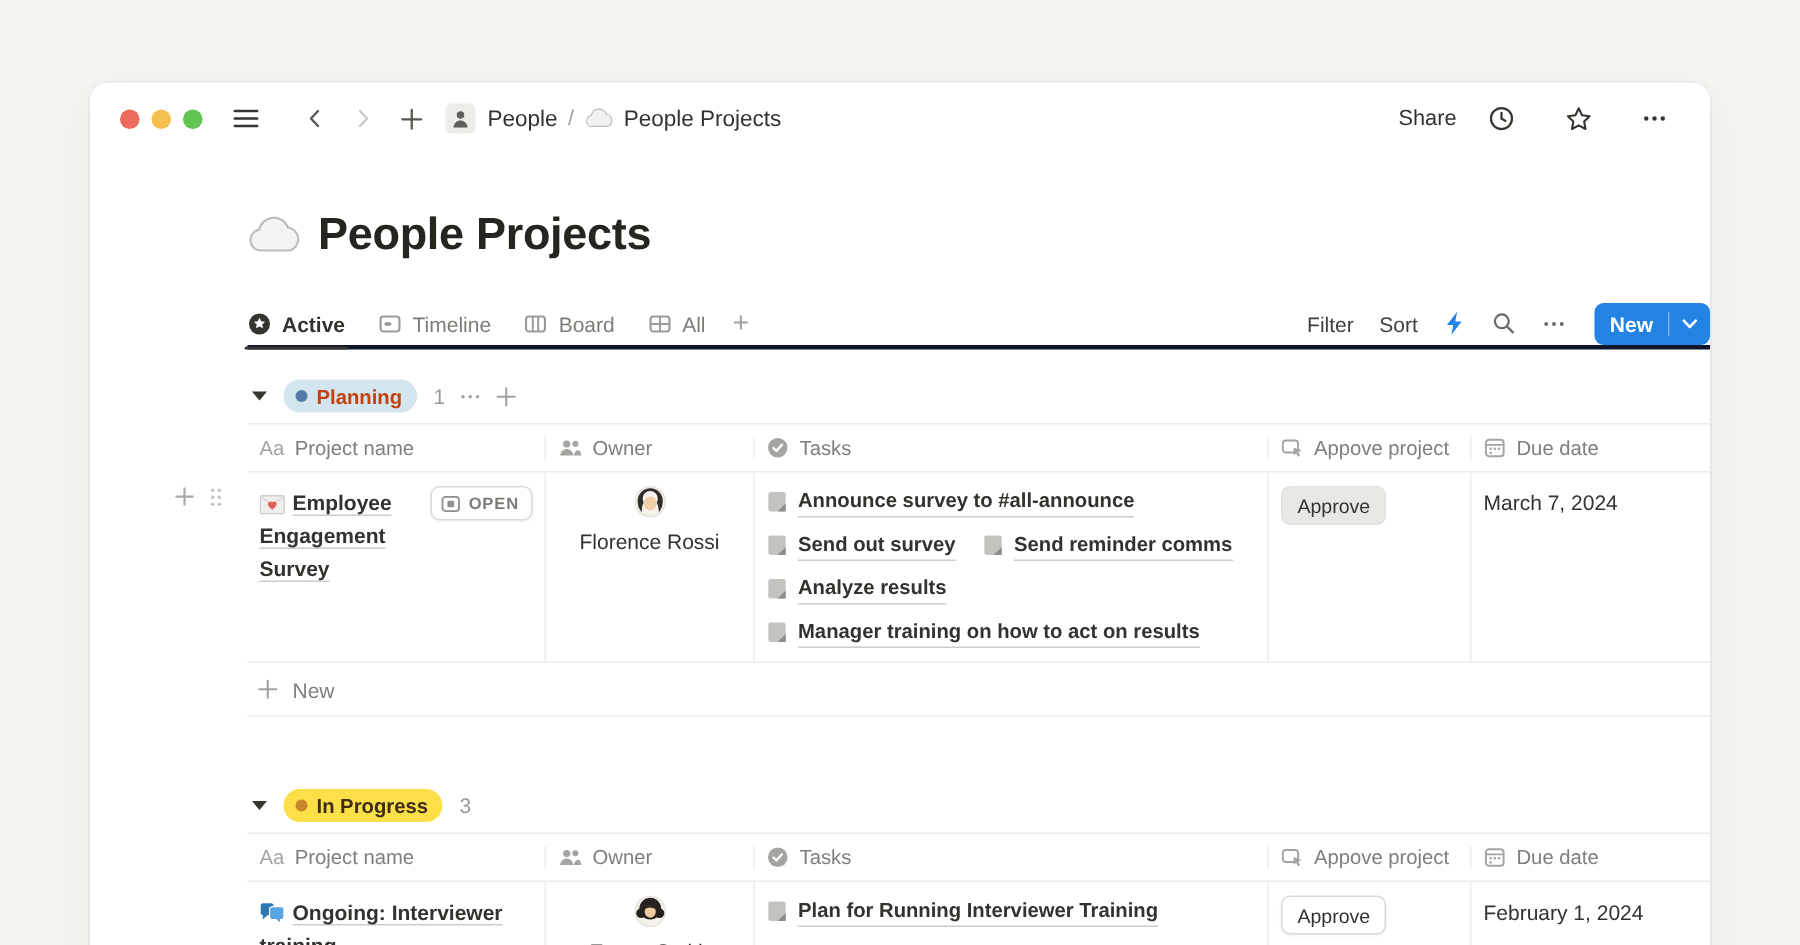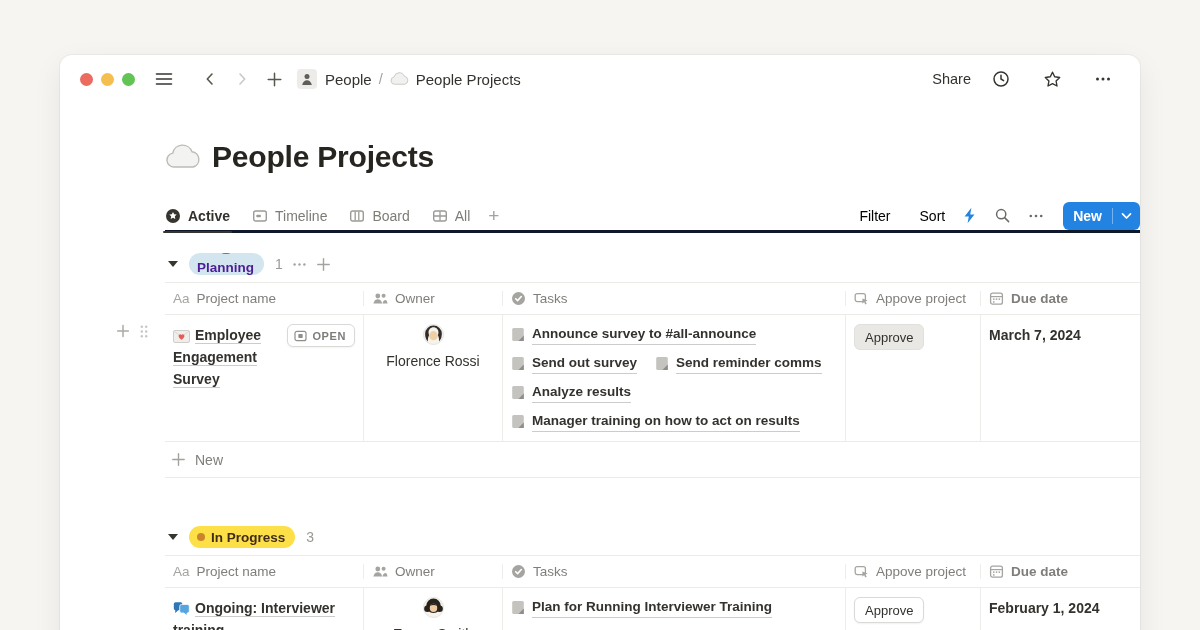--- a/index.html
+++ b/index.html
@@ -34,39 +34,39 @@
   .content { padding-left:105px; width:1080px; }
   .title-row { margin-top:37px; display:flex; align-items:center; gap:11px; }
   .page-title { font-size:30px; font-weight:700; color:#27251F; letter-spacing:-.2px; }
   
   .viewbar { position:relative; margin-top:27px; width:975px; display:flex; align-items:center; height:32px; border-bottom:3px solid #0f172a;text-align:center; }
   .vtab { display:flex; align-items:center; gap:7px; font-size:14px; color:#7D7C77; font-weight:500; margin-right:22px; position:relative; height:32px; }
   .vtab.active { color:#34322E; font-weight:700; }
   .vtab.active::after { content:""; position:absolute; left:-2px; right:-2px; bottom:-1px; height:2px; background:#37352F; border-radius:1px; }
   .add-view { color:#A3A29E; font-size:19px; font-weight:400; margin-left:-4px; }
   .viewbar-right { margin-left:auto; display:flex; align-items:center; gap:17px; }
-  .vb-label { font-size:14px; color:#000000;margin-left:12px; }
+  .vb-label { font-size:14px; color:#404040; }
   .new-btn { display:flex; align-items:center; height:28px; background:#2383E2; border-radius:6px; overflow:hidden; margin-left:2px; }
   .new-btn .nb-main { color:#fff; font-size:14px; font-weight:600; padding:0 10px; }
   .new-btn .nb-div { width:1px; height:16px; background:rgba(255,255,255,.38); }
   .new-btn .nb-arrow { padding:0 8px; display:flex; align-items:center; }
   
   .group-head { margin-top:19px; display:flex; align-items:center; gap:9px; height:24px; }
   .tri { width:0; height:0; border-left:5px solid transparent; border-right:5px solid transparent; border-top:6px solid #37352F; margin:0 2px 0 3px; }
   .pill { display:inline-flex; align-items:center; gap:6px; height:22px; padding:0 10px 0 8px; border-radius:11px; font-size:13.5px; font-weight:600; }
   .pill .dot { width:8px; height:8px; border-radius:50%; }
-  .pill-blue { background:#D3E5EF; color:#4c1d95;flex-direction:column; } .pill-blue .dot { background:#527CA5; }
+  .pill-blue { background:#D3E5EF; color:#c2410c; } .pill-blue .dot { background:#527CA5; }
   .pill-yellow { background:#fde047; color:#402C1B; } .pill-yellow .dot { background:#C9852A; }
   .g-count { font-size:14px; color:#9A9996; margin-left:2px; }
   .g-ico { color:#A3A29E; display:inline-flex; align-items:center; }
   .table { width:975px; margin-top:6px; }
   .trow { display:flex; }
   .thead { border-top:1px solid #ECEBE8; border-bottom:1px solid #ECEBE8; height:33px; align-items:center; }
   .cell { flex:0 0 auto; padding:0 8px; display:flex; align-items:center; gap:7px; min-width:0; }
-  .col-name{ width:198px; } .col-owner{ width:139px; } .col-tasks{ width:343px; } .col-approve{ width:135px; } .col-due{ width:152px;font-weight:bold; }
+  .col-name{ width:198px; } .col-owner{ width:139px; } .col-tasks{ width:343px; } .col-approve{ width:135px; } .col-due{ width:152px; }
   .cell.bordered { border-left:1px solid #EEEDEA; }
   .hlabel { font-size:13.5px; color:#7F7E7A; white-space:nowrap; }
   .aa { font-size:13.5px; color:#A5A4A0; }
   .hico { display:inline-flex; flex:0 0 auto; }
   .drow { border-bottom:1px solid #ECEBE8; position:relative; align-items:stretch; }
   .drow .cell { display:block; padding-top:9px; padding-bottom:9px; }
   .row-controls { position:absolute; left:-50px; top:8px; display:flex; align-items:center; gap:8px; }
   .name-emoji { display:inline-flex; vertical-align:-3px; margin-right:5px; }
   .proj-name { font-size:14px; font-weight:600; color:#34322E; line-height:22px;
                border-bottom:1px solid rgba(55,53,47,.25); box-decoration-break:clone; -webkit-box-decoration-break:clone; }

